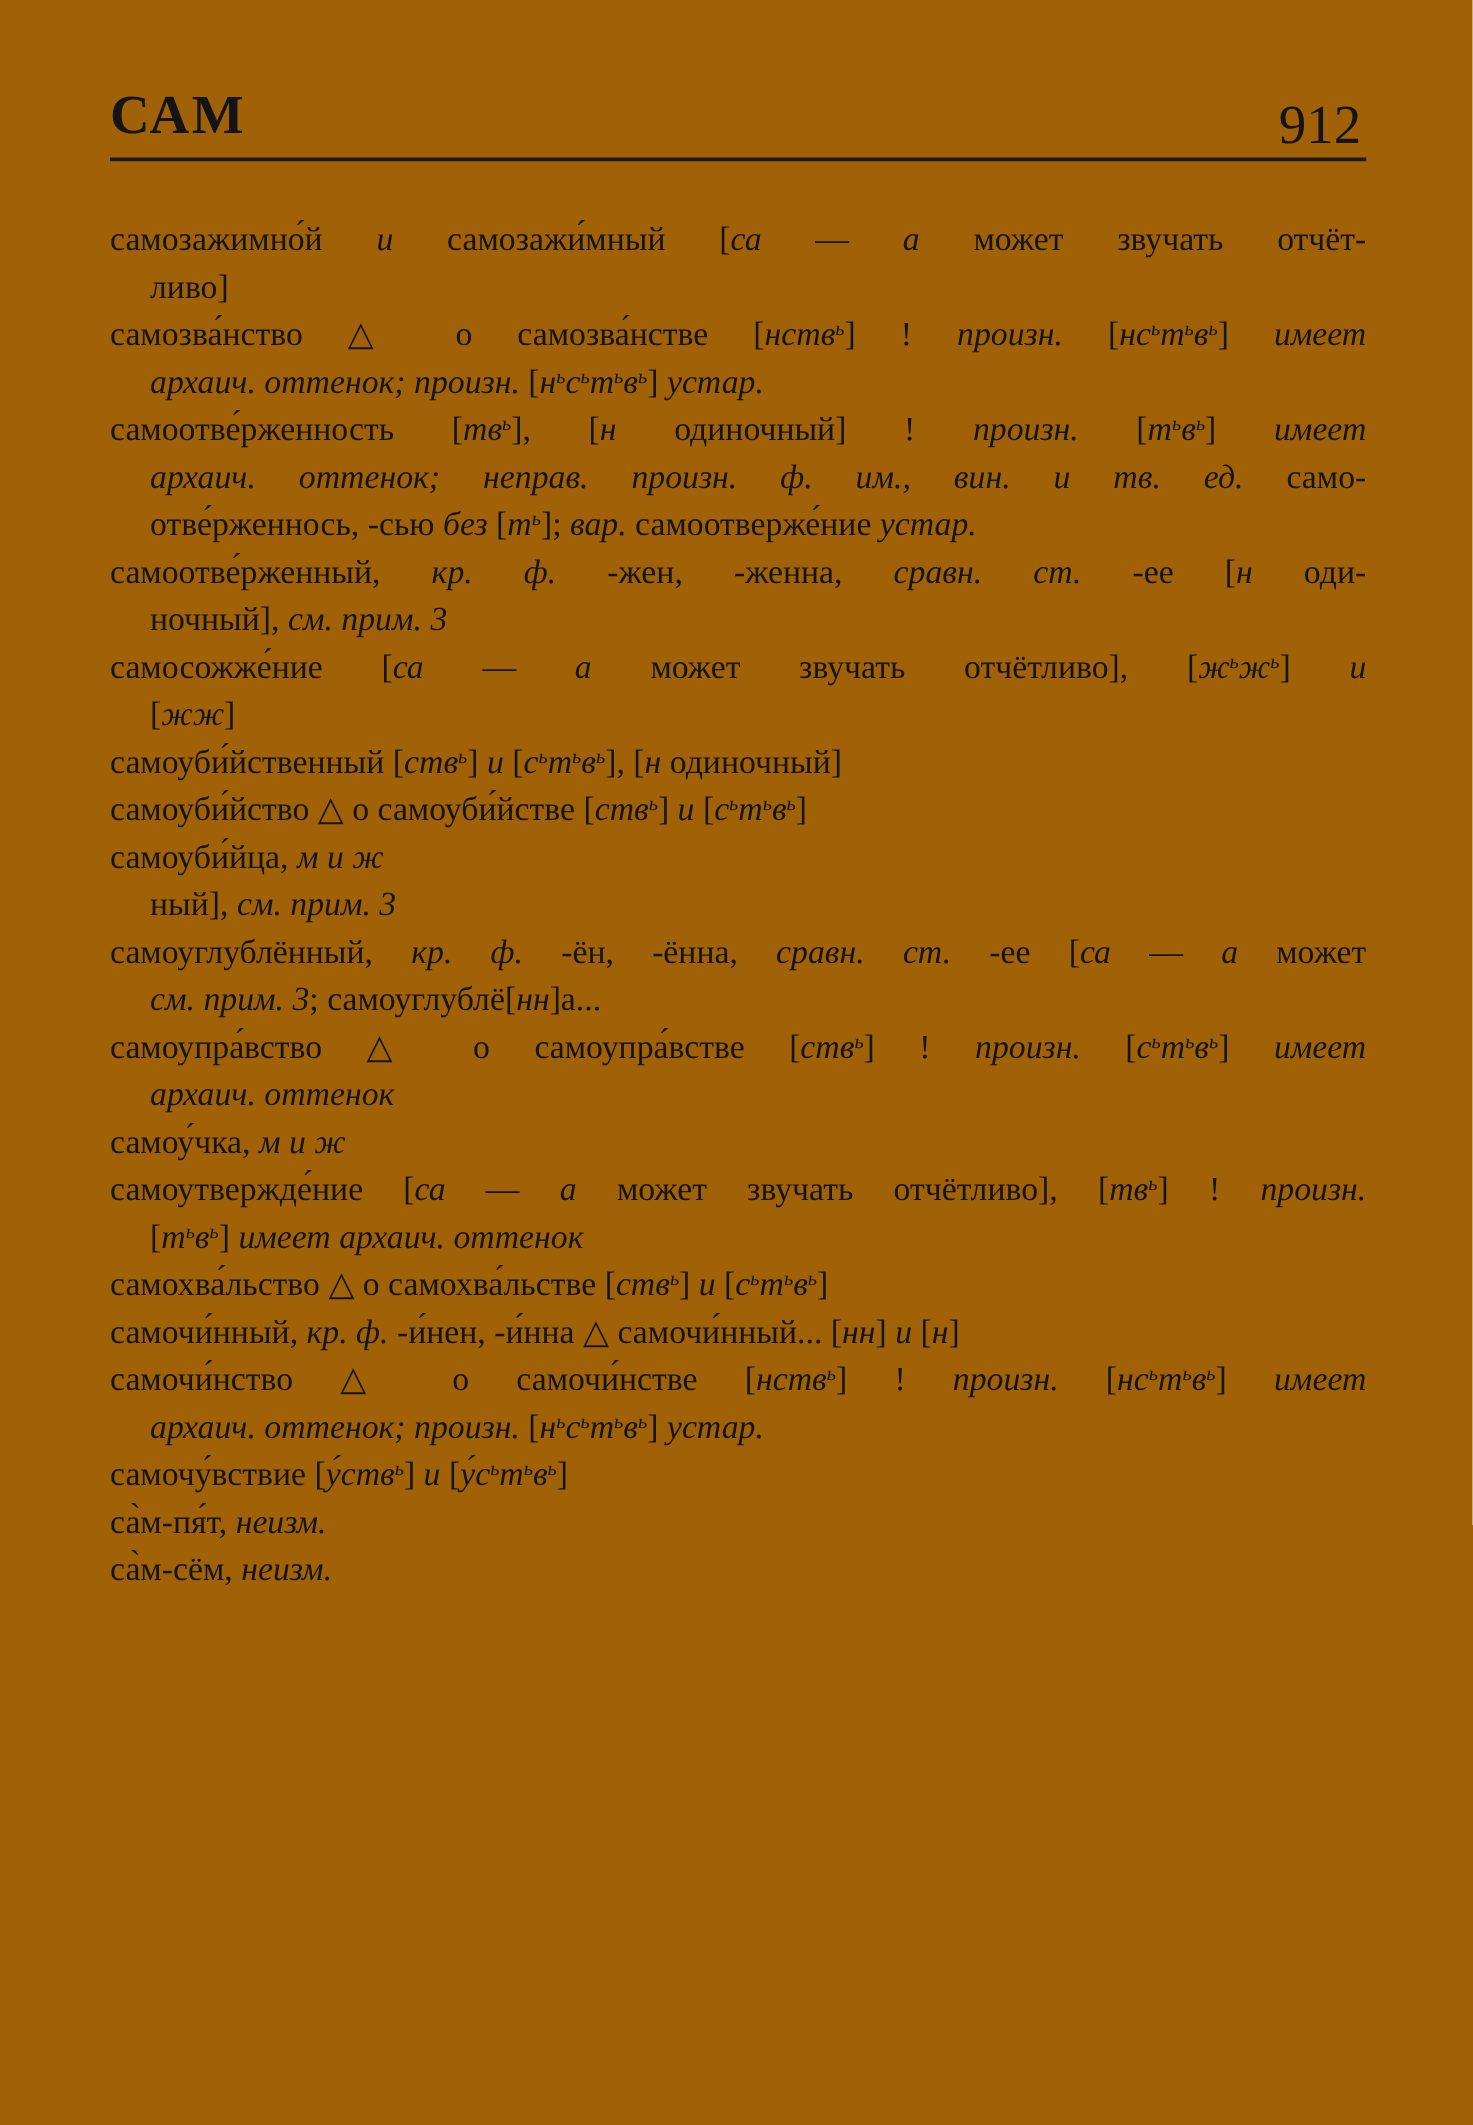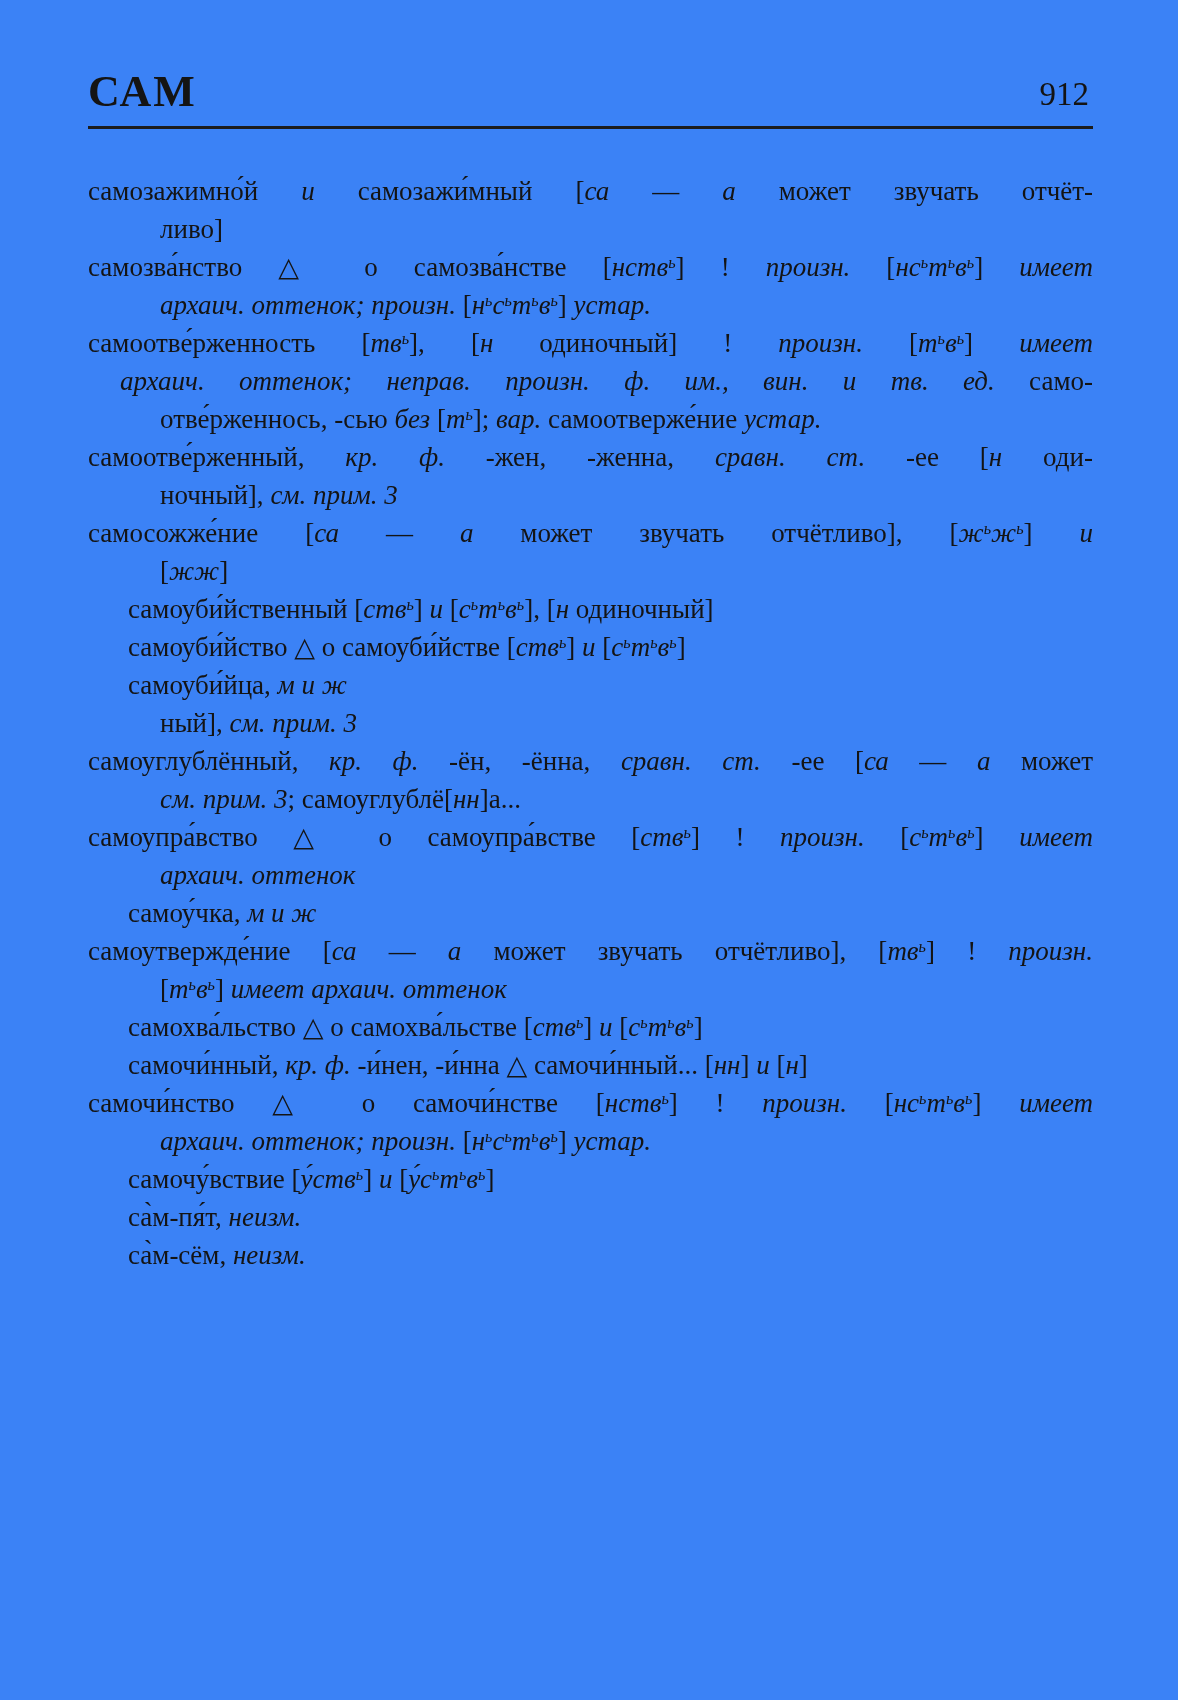--- a/index.html
+++ b/index.html
@@ -1,50 +1,50 @@
 <!DOCTYPE html>
 <html><head>
 <meta charset="utf-8">
 <style>
   html,body{margin:0;padding:0;background:#e8e8e8;}
   .page{
     position:relative;
     width:1178px;height:1700px;
-    background:#3b82f6;
+    background:#a16207;
     color:#141414;
     font-family:"Liberation Serif","DejaVu Serif",serif;
     overflow:hidden;
   }
   .header{
     position:absolute;left:88px;top:70px;width:1005px;height:52px;
   }
   .header-left{
     position:absolute;left:0;top:0;
     font-size:44px;font-weight:700;letter-spacing:2px;line-height:1;
   }
   .header-right{
     position:absolute;right:4px;top:8px;
-    font-size:33px;font-weight:400;line-height:1;
+    font-size:44px;font-weight:400;line-height:1;
   }
   .header-rule{
     position:absolute;left:88px;top:126px;width:1005px;height:3px;
     background:#1c1c1c;
   }
   .content{
     position:absolute;left:88px;top:172px;width:1005px;
     font-size:27px;line-height:38px;
   }
   .entry{margin:0;padding:0;}
   .line{
     text-align:justify;
     text-align-last:justify;
     min-height:38px;
   }
   .line.cont{padding-left:32px;}
-  .line.last{text-align-last:left;margin-left:40px;}
+  .line.last{text-align-last:left;}
   .run-b{font-weight:400;}
   .run-i{font-style:italic;}
   .run-r{font-style:normal;}
   .run-s{
     font-style:italic;
     font-size:0.6em;
     position:relative;top:-0.5em;
     line-height:0;
   }
 </style>

